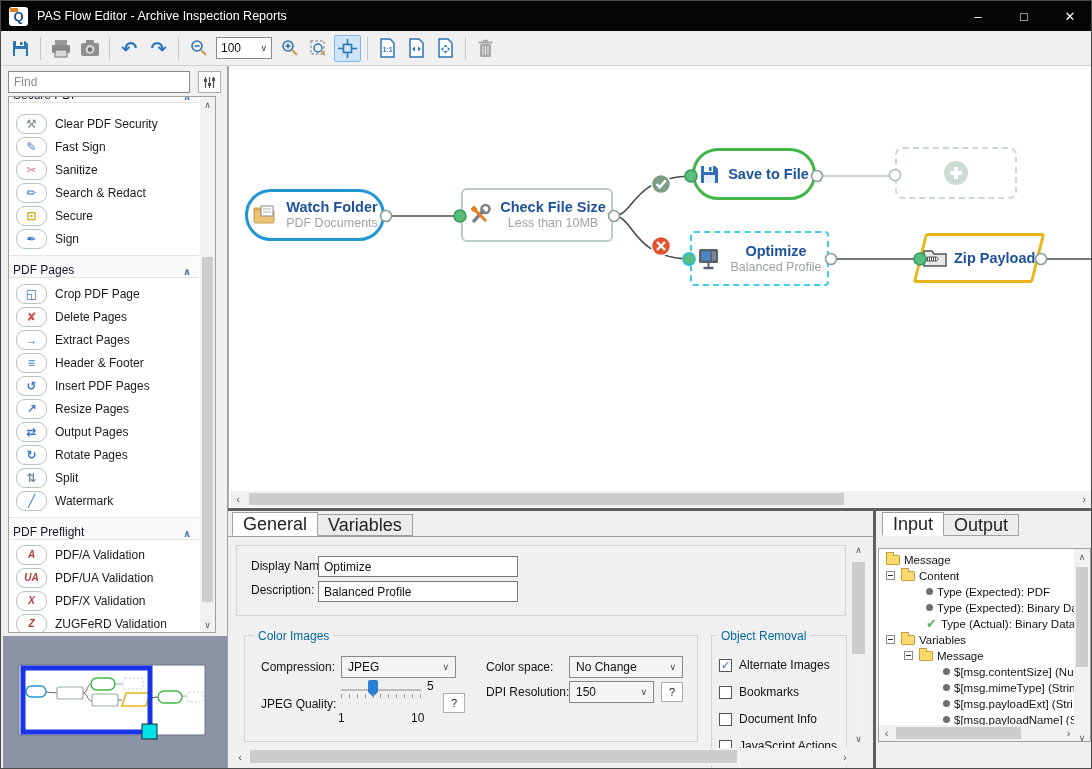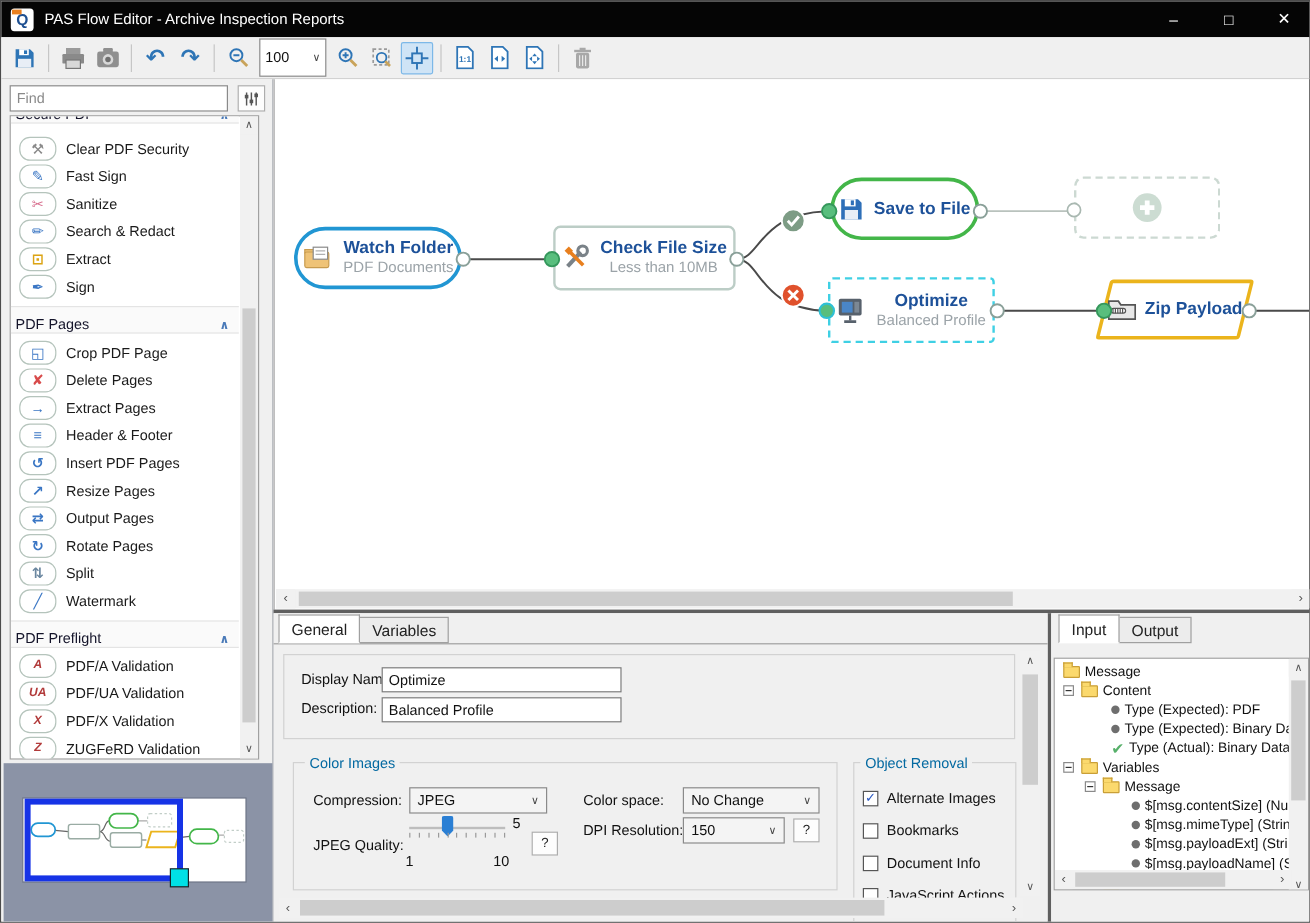--- a/index.html
+++ b/index.html
@@ -14,21 +14,21 @@
   .title-text{color:#fff;font-size:12.5px;margin-left:9px;}
   .winbtn{width:46px;height:30px;display:flex;align-items:center;justify-content:center;color:#fff;font-size:13px;}
   .winbtns{position:absolute;right:0;top:0;display:flex;}
 
   
   .toolbar{position:absolute;left:0;top:30px;width:1092px;height:35px;background:#f0f0f0;border-bottom:1px solid #d2d2d2;display:flex;align-items:center;padding-left:5px;}
   .tb-btn{width:27px;height:27px;display:flex;align-items:center;justify-content:center;border:1px solid transparent;border-radius:2px;margin:0 1px;}
   .tb-btn.active{background:#cfe4f6;border-color:#7cb8e8;}
   .tb-sep{width:1px;height:23px;background:#c6c6c6;margin:0 5px;}
   .tb-glyph{font-size:19px;font-weight:bold;color:#2e75b6;line-height:1;}
-  .zoombox{width:56px;height:32px;background:#fff;border:1px solid #8a8a8a;display:flex;align-items:center;justify-content:space-between;padding:0 4px;margin:0 3px;font-size:12px;color:#111;}
+  .zoombox{width:56px;height:22px;background:#fff;border:1px solid #8a8a8a;display:flex;align-items:center;justify-content:space-between;padding:0 4px;margin:0 3px;font-size:12px;color:#111;}
   .zoombox .chev{font-size:9px;color:#444;}
 
   
   .sidebar{position:absolute;left:0;top:65px;width:227px;height:704px;background:#f0f0f0;border-right:1px solid #9aa0a6;}
   .findrow{position:absolute;left:7px;top:5px;width:213px;height:22px;}
   .findinput{position:absolute;left:0;top:0;width:182px;height:22px;border:1px solid #8a8a8a;background:#fff;font-size:12px;padding:0 5px;color:#111;font-family:inherit;}
   .findinput::placeholder{color:#8a8a8a;}
   .filterbtn{position:absolute;right:0;top:0;width:23px;height:22px;border:1px solid #adadad;background:#fdfdfd;display:flex;align-items:center;justify-content:center;}
   .toollist{position:absolute;left:7px;top:30px;width:208px;height:537px;background:#fff;border:1px solid #a0a0a0;overflow:hidden;}
   .titem{position:absolute;left:0;width:190px;height:23px;display:flex;align-items:center;}
@@ -53,21 +53,21 @@
   .ntitle{font-size:14.5px;font-weight:bold;color:#1d5199;white-space:nowrap;}
   .nsub{font-size:12.5px;color:#9ba3a8;white-space:nowrap;}
   .skew-in{transform:skewX(14deg);display:flex;align-items:center;gap:7px;}
 
   
   .hsplit{position:absolute;left:227px;top:507px;width:865px;height:3px;background:#5f5f5f;}
   .vsplit{position:absolute;left:872px;top:510px;width:3px;height:259px;background:#5f5f5f;}
 
   
   .tabstrip{position:absolute;display:flex;align-items:flex-end;}
-  .tab{height:22px;padding:0 10px;font-size:13px;display:flex;align-items:center;border:1px solid #a0a0a0;background:#ececec;color:#222;margin-right:-1px;}
+  .tab{height:22px;padding:0 10px;font-size:18px;display:flex;align-items:center;border:1px solid #a0a0a0;background:#ececec;color:#222;margin-right:-1px;}
   .tab.active{background:#fff;height:24px;border-bottom-color:#fff;z-index:2;}
 
   
   .props{position:absolute;left:227px;top:510px;width:645px;height:259px;background:#f0f0f0;}
   .props-content{position:absolute;left:0;top:25px;width:645px;height:234px;border-top:1px solid #a0a0a0;overflow:hidden;}
   .groupbox{position:absolute;border:1px solid #d2d2d2;}
   .grouplabel{position:absolute;font-size:12px;color:#0369a1;background:#f0f0f0;padding:0 4px;}
   .flabel{position:absolute;font-size:12px;color:#111;white-space:nowrap;}
   .tinput{position:absolute;height:21px;border:1px solid #7a7a7a;background:#fff;font-size:12px;padding:0 5px;color:#111;font-family:inherit;}
   .combo{position:absolute;height:22px;border:1px solid #8a8a8a;background:#f4f4f4;display:flex;align-items:center;justify-content:space-between;font-size:12px;color:#111;padding:0 6px;}
@@ -254,21 +254,21 @@
       <div class="titem" style="top:84px">
           <span class="tico">
             <i class="glyph" style="color: rgb(58, 118, 196);">✏</i>
           </span>
           <span class="tlabel">Search &amp; Redact</span>
         </div>
       <div class="titem" style="top:107px">
           <span class="tico">
             <i class="glyph" style="color: rgb(220, 164, 20);">⊡</i>
           </span>
-          <span class="tlabel">Extract</span>
+          <span class="tlabel">Secure</span>
         </div>
       <div class="titem" style="top:130px">
           <span class="tico">
             <i class="glyph" style="color: rgb(58, 118, 196);">✒</i>
           </span>
           <span class="tlabel">Sign</span>
         </div>
 
       <div class="sect" style="top:158px">
         <span class="slabel">PDF Pages</span>

